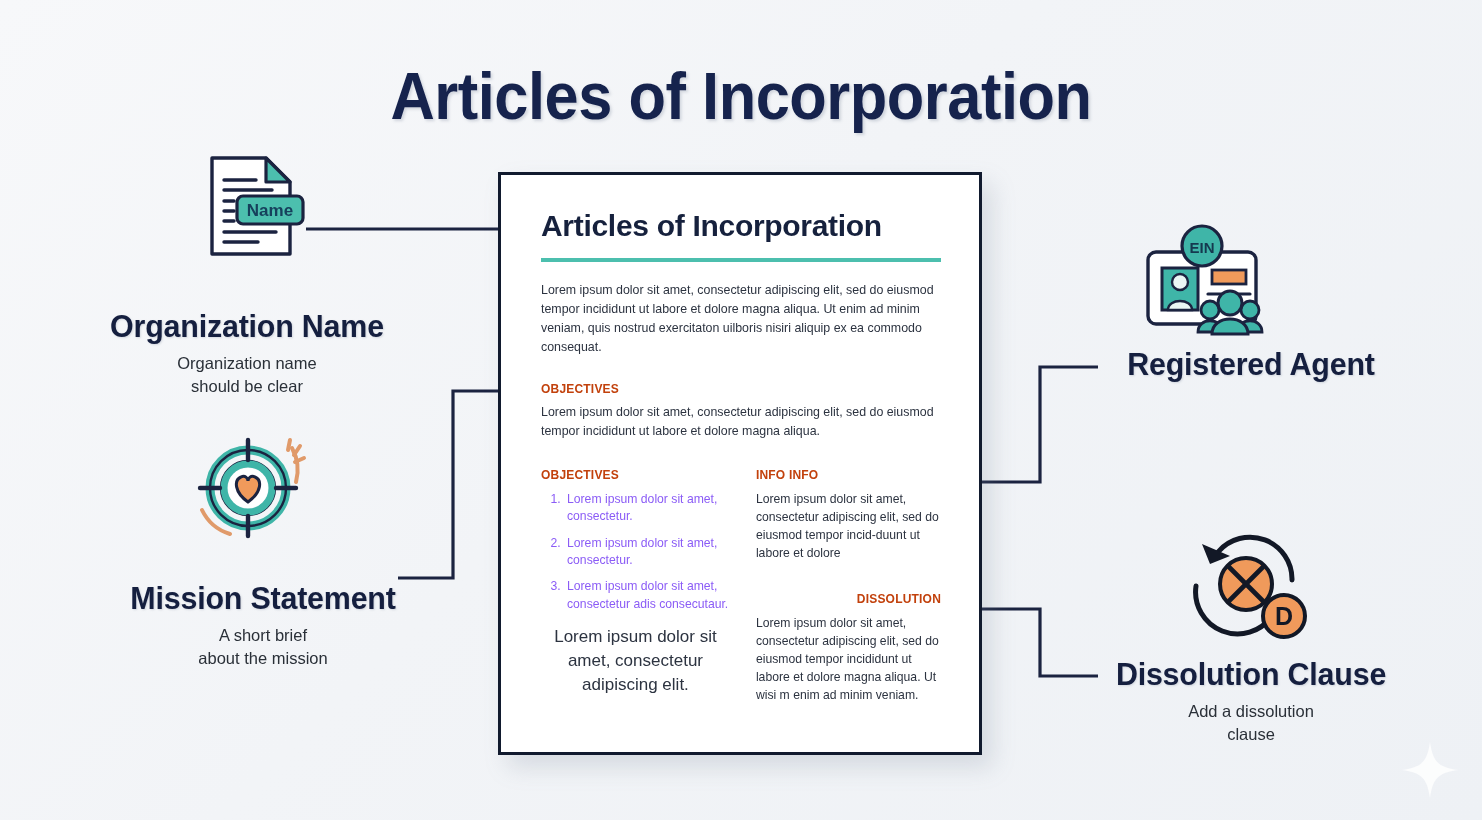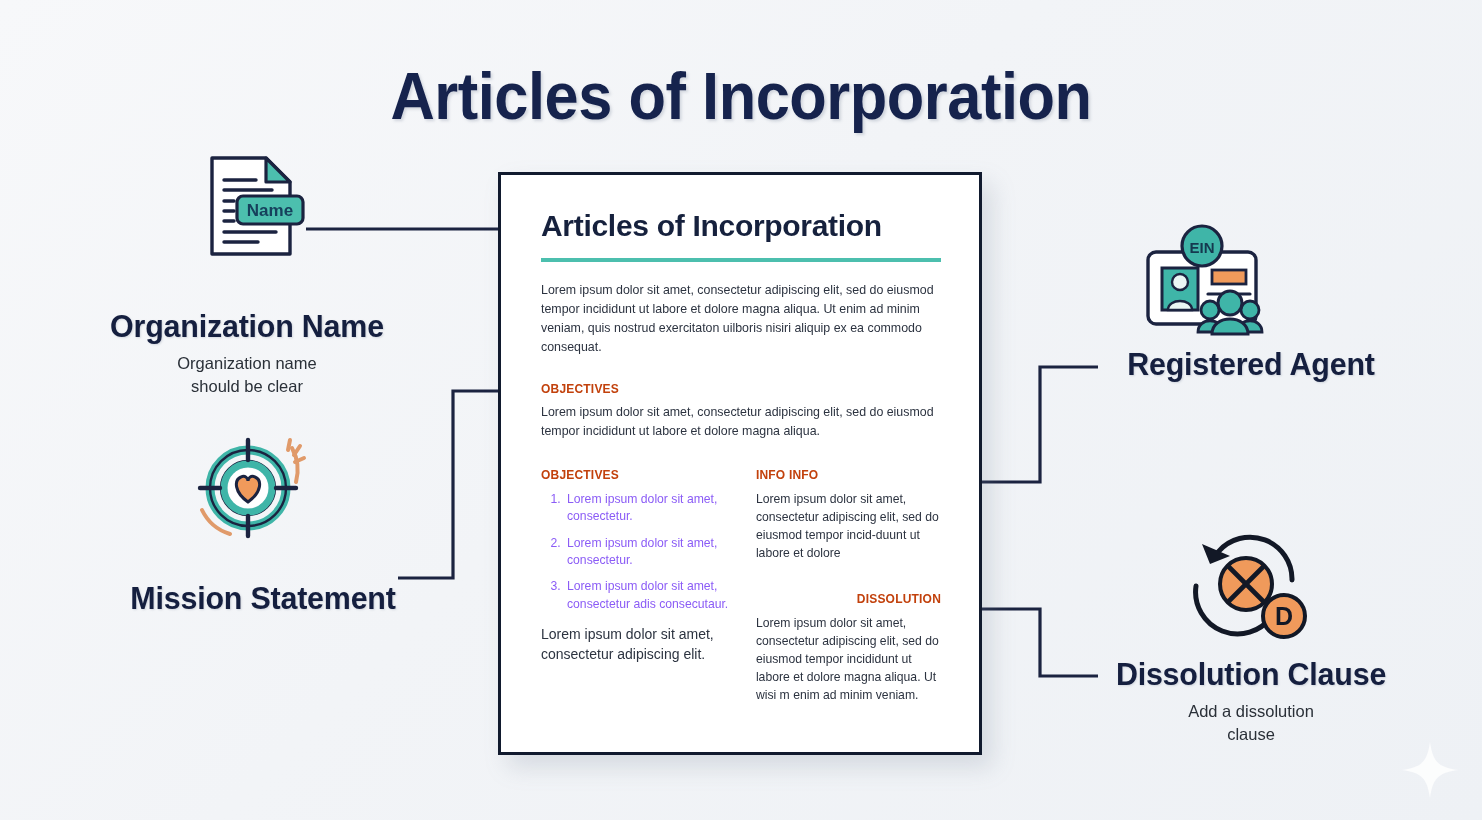--- a/index.html
+++ b/index.html
@@ -97,23 +97,24 @@
   ol.obj-list {
     margin: 9px 0 0 0;
     padding-left: 23px;
     font-size: 12.2px;
     line-height: 1.42;
     color: #8b5cf6;
   }
   ol.obj-list li { margin-bottom: 9px; padding-left: 3px; }
   #obj-tail {
     margin-top: 12px;
-    font-size: 14px;
+    font-size: 17px;
     line-height: 1.42;
     color: #2c3340;
+    text-align: center;
   }
   .col-right .sec-head { position: relative; }
   #agent-body, #diss-body {
     margin-top: 8px;
     font-size: 12.2px;
     line-height: 1.48;
     color: #2c3340;
   }
   #sec-dissolution { margin-top: 30px; text-align: right; }
 
@@ -301,20 +302,21 @@
     </svg>
   </div>
 
   <div class="label-block" id="block-org">
     <div class="label-title">Organization Name</div>
     <div class="label-sub">Organization name<br>should be clear</div>
   </div>
 
   <div class="label-block" id="block-mission">
     <div class="label-title">Mission Statement</div>
+    <div class="label-sub">A short brief<br>about the mission</div>
   </div>
 
   <div class="label-block" id="block-agent">
     <div class="label-title">Registered Agent</div>
   </div>
 
   <div class="label-block" id="block-diss">
     <div class="label-title">Dissolution Clause</div>
     <div class="label-sub">Add a dissolution<br>clause</div>
   </div>

